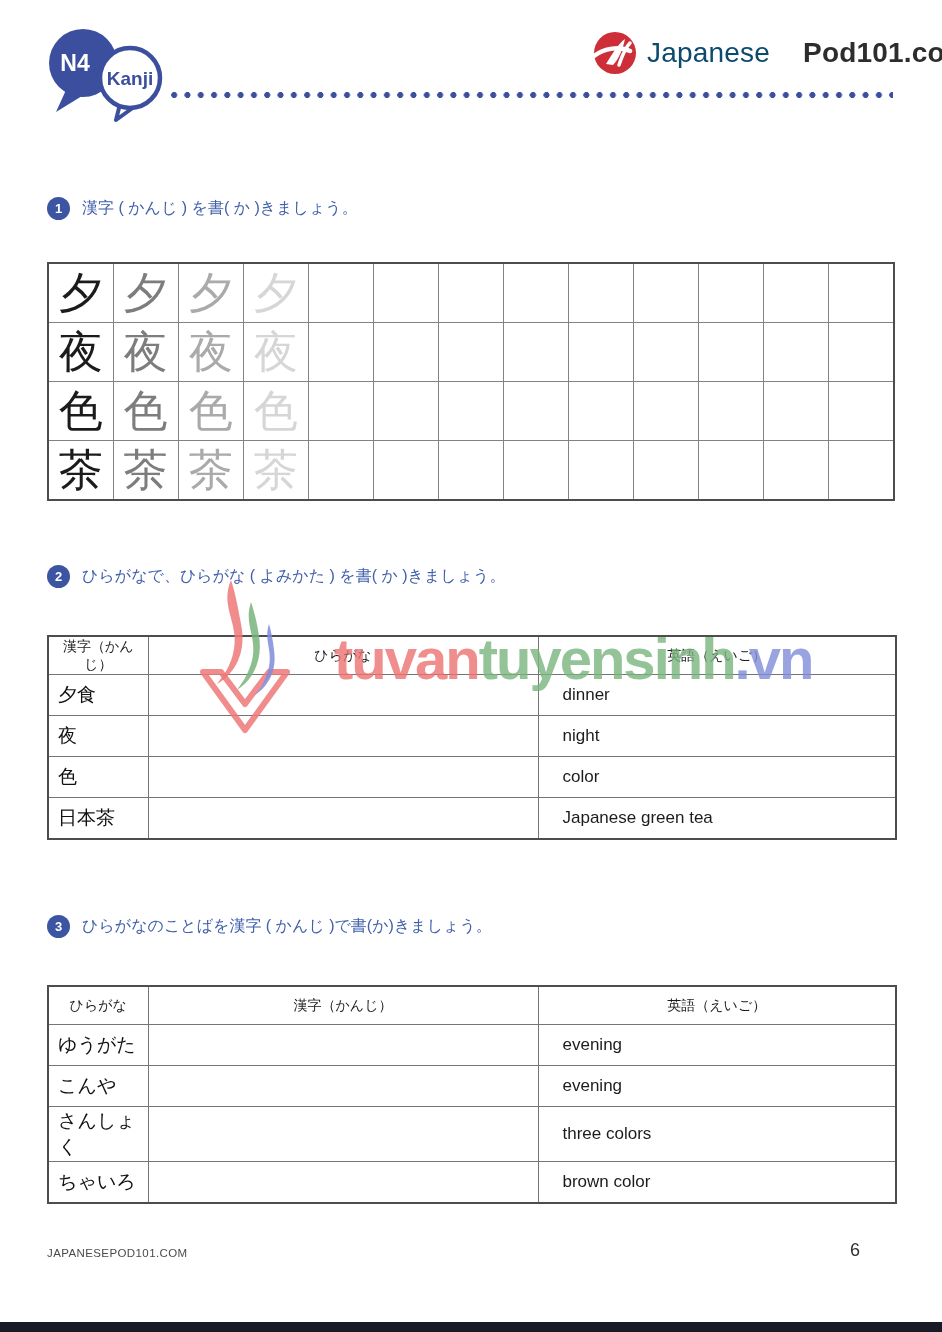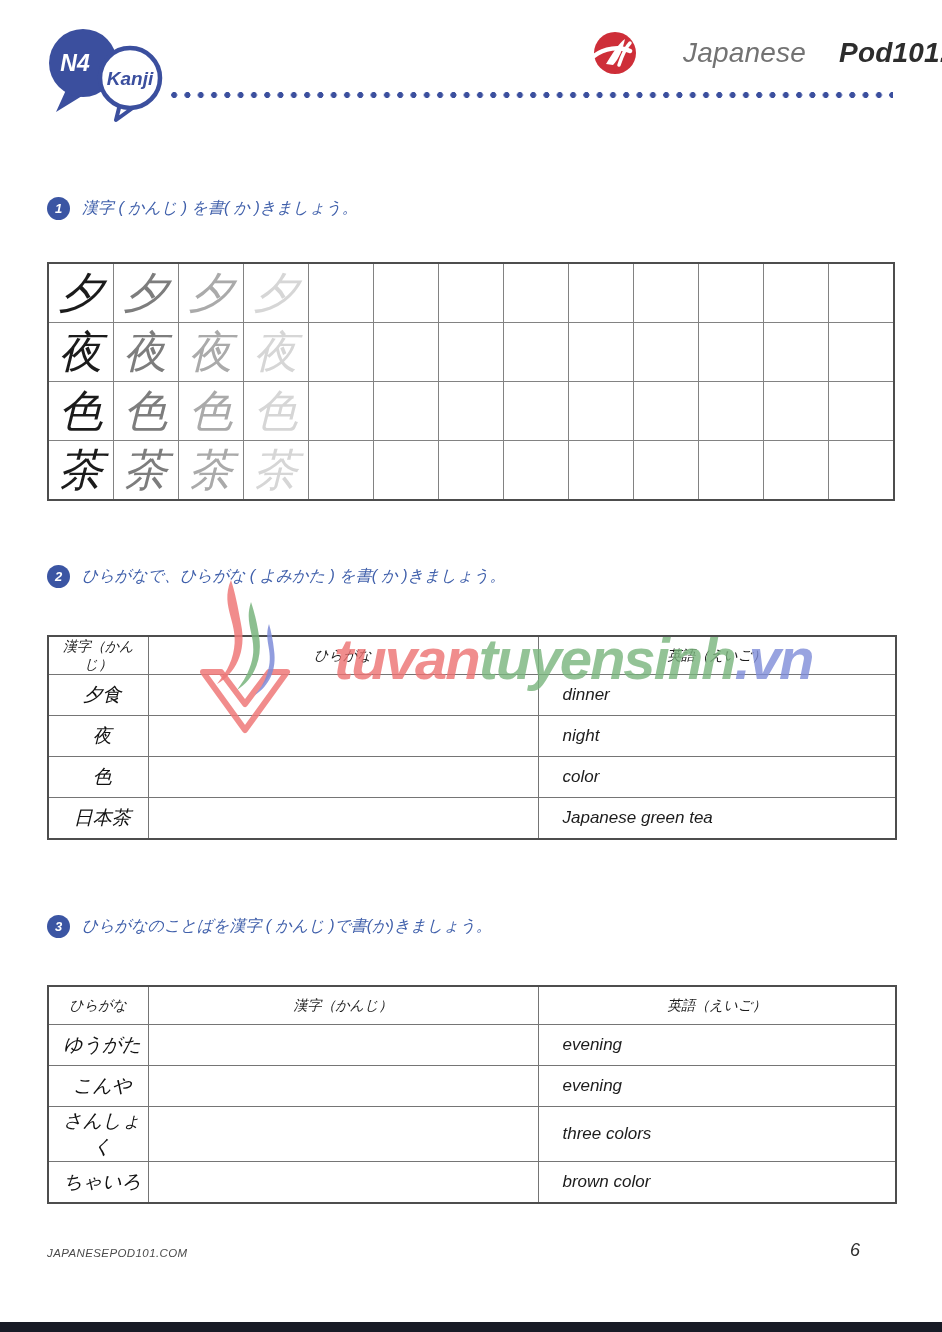--- a/index.html
+++ b/index.html
@@ -1,26 +1,26 @@
 <!DOCTYPE html>
 <html><head>
 <meta charset="utf-8">
 <style>
   html,body { margin:0; padding:0; background:#ffffff; }
   .page {
     position:relative; width:942px; height:1332px; background:#ffffff;
-    font-family:"Liberation Sans", sans-serif; overflow:hidden;font-style:italic;
+    font-family:"Liberation Sans", sans-serif; overflow:hidden;
   }
 
   
   .n4-logo { position:absolute; left:42px; top:20px; width:132px; height:102px; }
   .brand { position:absolute; left:592px; top:30px; display:flex; align-items:center; gap:9px; }
   .brand-icon { width:46px; height:46px; }
   .brand-text { font-size:28px; letter-spacing:0.2px; white-space:nowrap; }
-  .brand-red { color:#737373;margin-left:36px; }
+  .brand-red { color:#0c4a6e; }
   .brand-dark { color:#2d2d2d; font-weight:bold;margin-left:33px; }
   .dots {
     position:absolute; left:171px; top:91px; width:722px; height:8px;
     background-image:radial-gradient(circle at 3.2px 4px, #3b4f9e 2.7px, rgba(0,0,0,0) 3.3px);
     background-size:13.3px 8px; background-repeat:repeat-x;
   }
 
   
   .sec-head { position:absolute; left:47px; display:flex; align-items:center; gap:12px; }
   .sec-1 { top:197px; } .sec-2 { top:565px; } .sec-3 { top:915px; }
@@ -47,21 +47,21 @@
     position:absolute; left:47px; width:848px;
     border-collapse:collapse; table-layout:fixed; border:2px solid #4d4d4d;
     background:transparent;
   }
   .t-reading { top:635px; } .t-writing { top:985px; }
   .w-table th {
     border:1px solid #757575; height:37px; font-size:14px; font-weight:normal;
     color:#1c1c1c; text-align:center; padding:0;
   }
   .w-table td { border:1px solid #757575; height:38px; vertical-align:middle; }
-  .w-table td.jp { font-size:19px; color:#111111; padding-left:9px;text-align:center; }
+  .w-table td.jp { font-size:19px; color:#111111; padding-left:9px; }
   .w-table td.en { font-size:17px; color:#1c1c1c; padding-left:24px; }
   .w-table td.blank { background:transparent; }
 
   
   .watermark { position:absolute; left:193px; top:576px; width:710px; height:180px; pointer-events:none; }
   .wm-logo { position:absolute; left:0; top:0; }
   .wm-text {
     position:absolute; left:104px; top:49px; font-size:58px; font-weight:bold;
     letter-spacing:-2px; white-space:nowrap; font-family:"Liberation Sans", sans-serif;
   }

